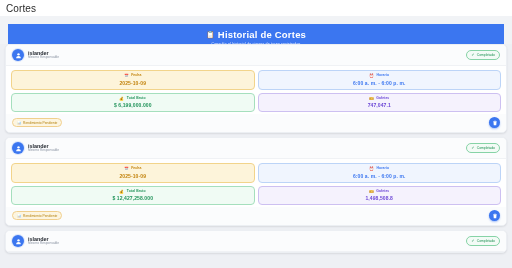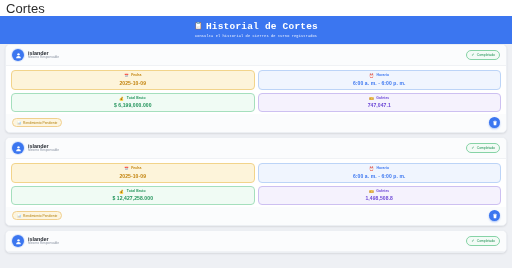--- a/index.html
+++ b/index.html
@@ -9,28 +9,27 @@
     font-family:"Liberation Sans","DejaVu Sans",sans-serif;
     -webkit-font-smoothing:antialiased;
   }
   .app{width:512px;height:268px;position:relative;overflow:hidden;background:#f1f3f6;}
 
   
   .titlebar{
     height:16px;background:#ffffff;display:flex;align-items:center;
     padding:0 6px;box-sizing:border-box;
   }
-  .titlebar .title{font-size:13px;color:#2b2b2b;letter-spacing:.1px;}
+  .titlebar .title{font-size:10px;color:#2b2b2b;letter-spacing:.1px;}
 
   
   .hero{
-    margin:0;background:#3b76f0;height:28px;
+    margin:8px;background:#3b76f0;height:28px;
     display:flex;flex-direction:column;align-items:center;justify-content:center;
     color:#fff;
-    font-family:Liberation Mono, monospace;
   }
   .hero-title{
     font-size:9.5px;font-weight:bold;letter-spacing:.2px;
     display:flex;align-items:center;gap:3px;line-height:1;
   }
   .hero-sub{font-size:3.6px;opacity:.92;margin-top:2.5px;letter-spacing:.15px;}
   .hero-ico{font-size:7px;line-height:1;}
 
   
   .list{

